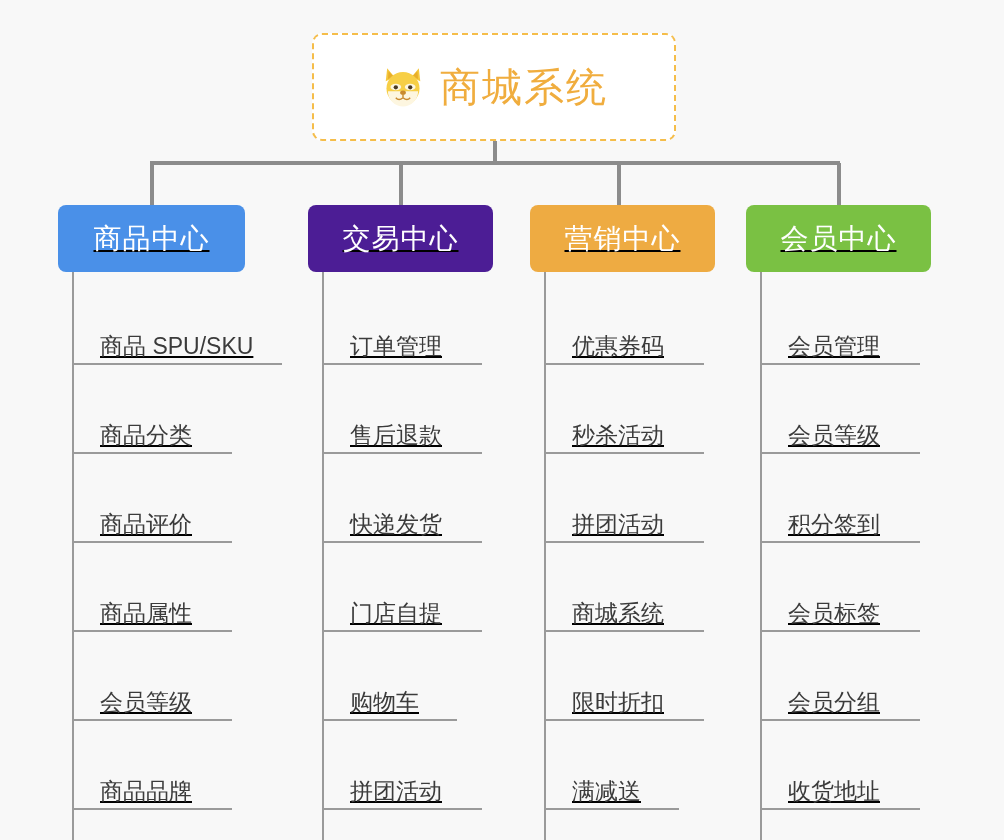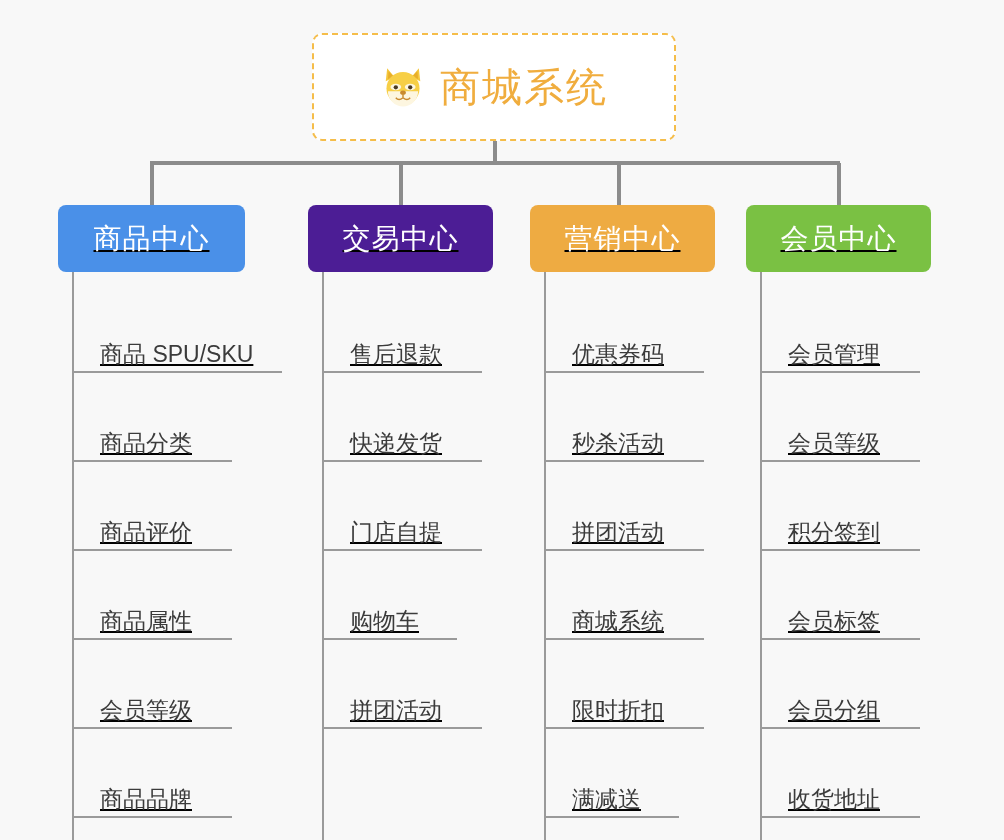--- a/index.html
+++ b/index.html
@@ -89,21 +89,21 @@
     color: #ffffff;
     font-size: 28px;
     letter-spacing: 1px;
     box-sizing: border-box;
   }
 
   
   .leaf-list {
     position: relative;
     margin-top: 0;
-    padding-top: 12px;
+    padding-top: 4px;
   }
   .leaf-stem {
     position: absolute;
     left: 14px;
     top: 0;
     width: 2px;
     background: #9a9a9a;
   }
   .leaf-item {
     position: relative;
@@ -192,20 +192,24 @@
             <div class="leaf-label">商品品牌</div>
           </div>
         </div>
       </div>
       <div class="column" style="left: 308px; width: 185px;">
         <div class="cat-box" style="background: #4c1d95;">交易中心</div>
         <div class="leaf-list">
           <div class="leaf-stem" style="height: 600px;"></div>
           <div class="leaf-item">
             <div class="leaf-underline" style="width: 160px;"></div>
+            <div class="leaf-label">订单管理</div>
+          </div>
+          <div class="leaf-item">
+            <div class="leaf-underline" style="width: 160px;"></div>
             <div class="leaf-label">售后退款</div>
           </div>
           <div class="leaf-item">
             <div class="leaf-underline" style="width: 160px;"></div>
             <div class="leaf-label">快递发货</div>
           </div>
           <div class="leaf-item">
             <div class="leaf-underline" style="width: 160px;"></div>
             <div class="leaf-label">门店自提</div>
           </div>

